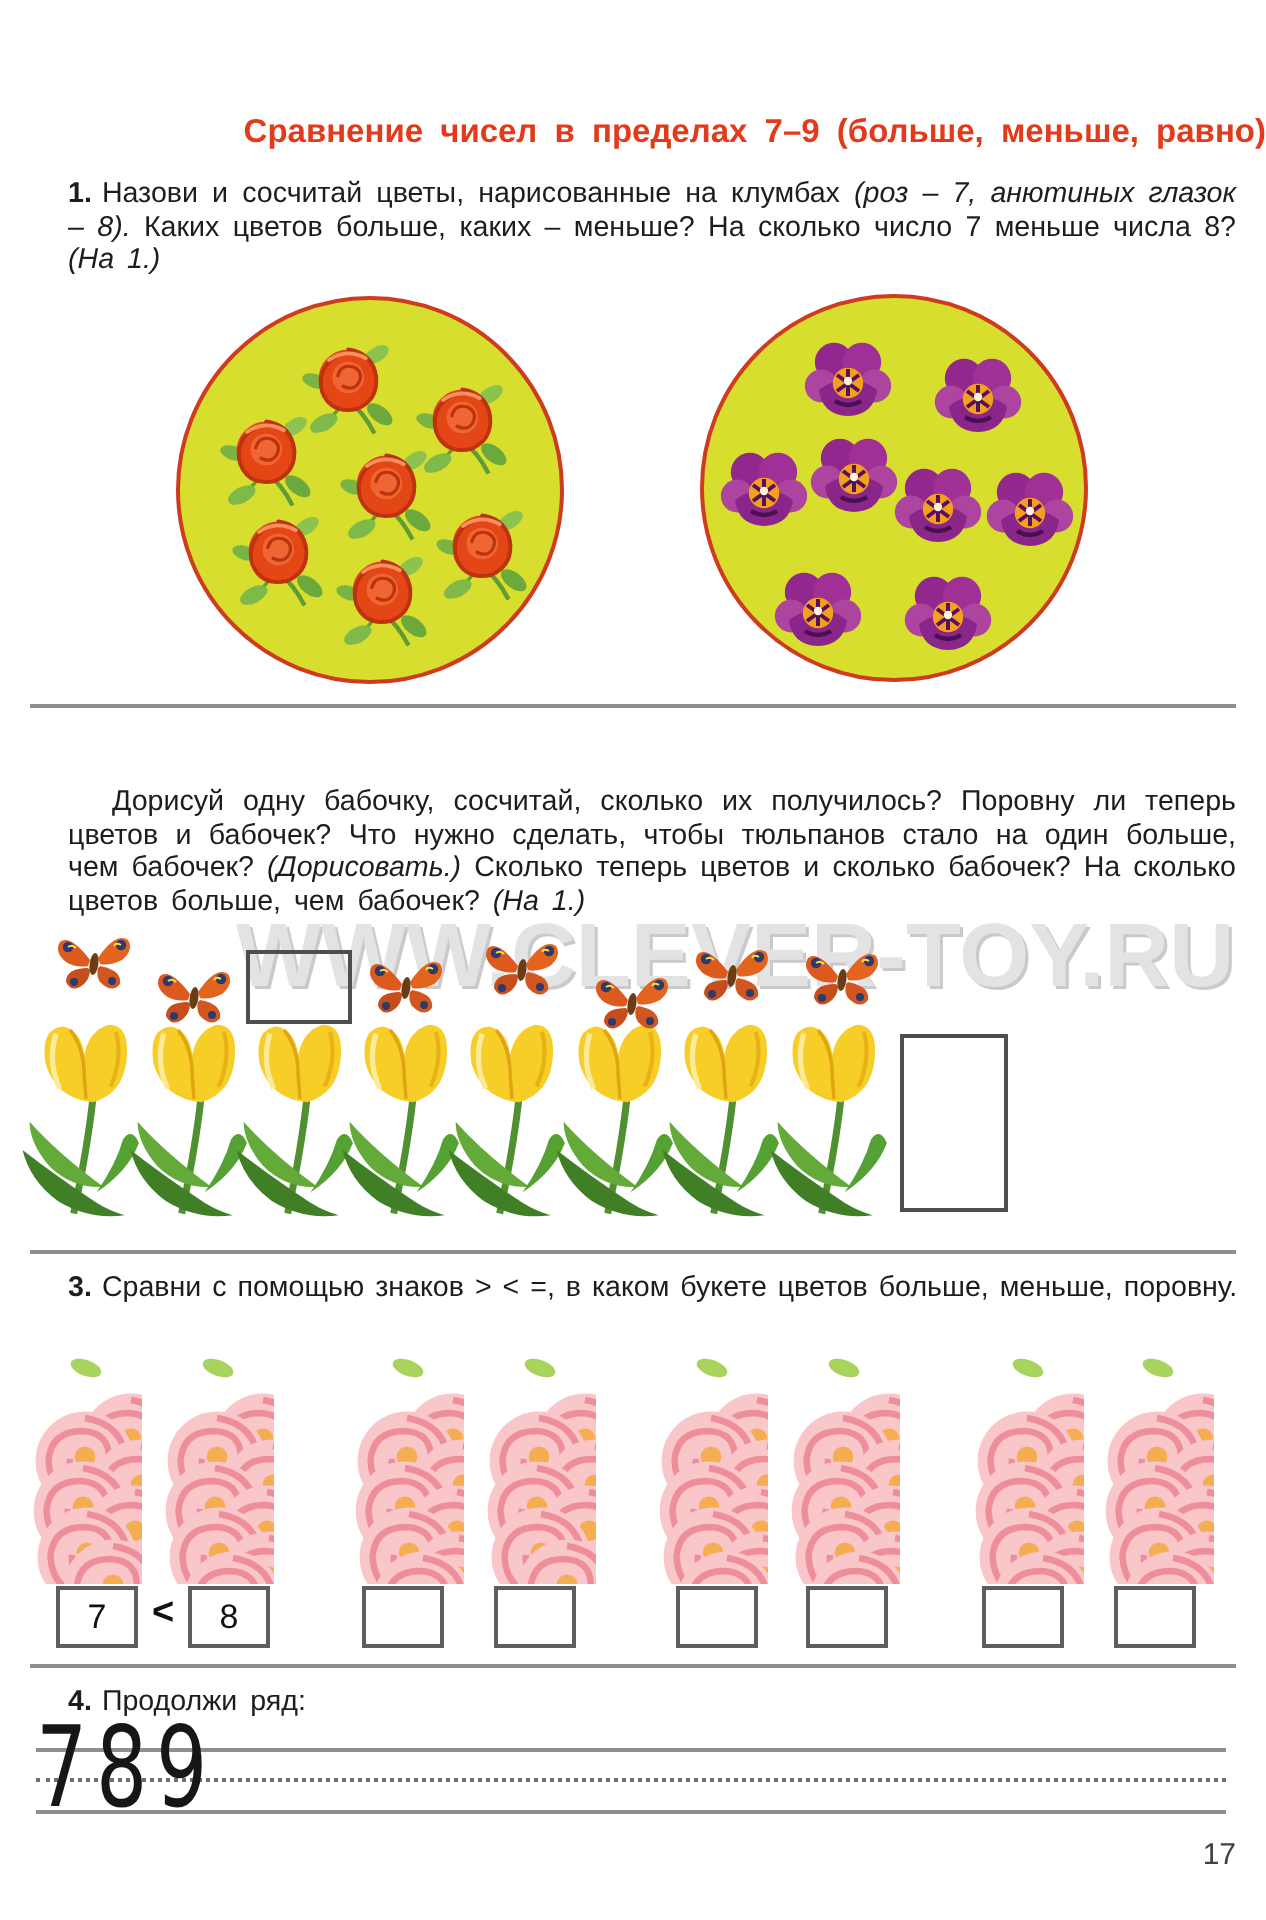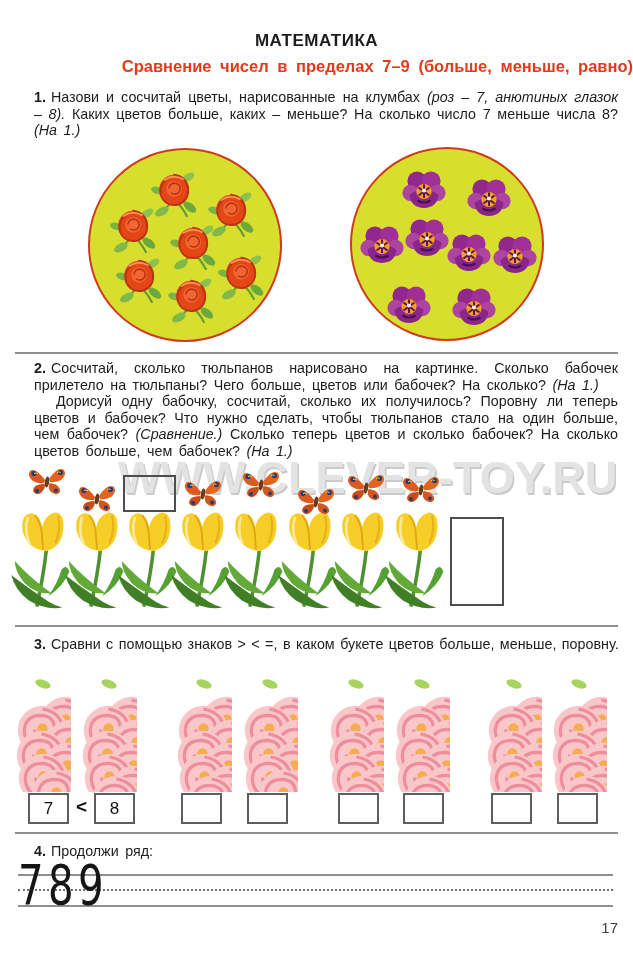--- a/index.html
+++ b/index.html
@@ -109,21 +109,20 @@
       </symbol>
 
       <symbol id="sym-prose" viewBox="0 0 27 27">
         <circle cx="13.5" cy="13.5" r="11.5" fill="#f9c6c9"></circle>
         <path d="M13.5 3.5 Q22.5 5 23 13.5 Q22.5 21.5 13.5 22.5 Q5.5 21.5 5 13.5 Q5.5 6.5 13 6.5 Q19.5 7 19 13.5 Q18.5 18 13.5 17.5 Q9.5 17 10 13" fill="none" stroke="#ee8e9b" stroke-width="1.5"></path>
         <circle cx="13.5" cy="12.5" r="2.4" fill="#f5ad52"></circle>
       </symbol>
     </defs>
   </svg>
 
-  <div class="header">МАТЕМАТИКА</div>
   <div class="title">Сравнение чисел в пределах 7–9 (больше, меньше, равно)</div>
 
   <p class="task" id="ex1-text"><span class="num">1.</span><span><span>Назови и сосчитай цветы, нарисованные на клумбах </span><span class="it">(роз – 7, анютиных глазок – 8).</span><span> Каких цветов больше, каких – меньше? На сколько число 7 меньше числа 8? </span><span class="it">(На 1.)</span></span></p>
 
   <div class="bed" id="bed-roses" style="left:88px; top:148px;">
       <svg width="56" height="56" style="position: absolute; left: 57px; top: 16px; overflow: visible;">
         <use href="#sym-rose" xlink:href="#sym-rose"></use>
       </svg>
       <svg width="56" height="56" style="position: absolute; left: 114px; top: 36px; overflow: visible;">
         <use href="#sym-rose" xlink:href="#sym-rose"></use>
@@ -166,22 +165,21 @@
       <svg width="44" height="44" style="position: absolute; left: 35px; top: 136px; overflow: visible;">
         <use href="#sym-pansy" xlink:href="#sym-pansy"></use>
       </svg>
       <svg width="44" height="44" style="position: absolute; left: 100px; top: 138px; overflow: visible;">
         <use href="#sym-pansy" xlink:href="#sym-pansy"></use>
       </svg>
     </div>
 
   <div class="divider" style="top:352px;"></div>
 
-  <p class="task" id="ex2-text"><span class="num">2.</span><span><span>Сосчитай, сколько тюльпанов нарисовано на картинке. Сколько бабочек прилетело на тюльпаны? Чего больше, цветов или бабочек? На сколько? </span><span class="it">(На 1.)</span></span></p>
-  <p class="task" id="ex2-text2"><span><span>Дорисуй одну бабочку, сосчитай, сколько их получилось? Поровну ли теперь цветов и бабочек? Что нужно сделать, чтобы тюльпанов стало на один больше, чем бабочек? </span><span class="it">(Сравнение.)</span><span> Сколько теперь цветов и сколько бабочек? На сколько цветов больше, чем бабочек? </span><span class="it">(На 1.)</span></span></p>
+  <p class="task" id="ex2-text2"><span><span>Дорисуй одну бабочку, сосчитай, сколько их получилось? Поровну ли теперь цветов и бабочек? Что нужно сделать, чтобы тюльпанов стало на один больше, чем бабочек? </span><span class="it">(Дорисовать.)</span><span> Сколько теперь цветов и сколько бабочек? На сколько цветов больше, чем бабочек? </span><span class="it">(На 1.)</span></span></p>
 
   <div id="tulip-area">
       <svg width="64" height="104" style="position: absolute; left: 11px; top: 53px; overflow: visible;">
         <use href="#sym-tulip" xlink:href="#sym-tulip"></use>
       </svg>
       <svg width="64" height="104" style="position: absolute; left: 65px; top: 53px; overflow: visible;">
         <use href="#sym-tulip" xlink:href="#sym-tulip"></use>
       </svg>
       <svg width="64" height="104" style="position: absolute; left: 118px; top: 53px; overflow: visible;">
         <use href="#sym-tulip" xlink:href="#sym-tulip"></use>

